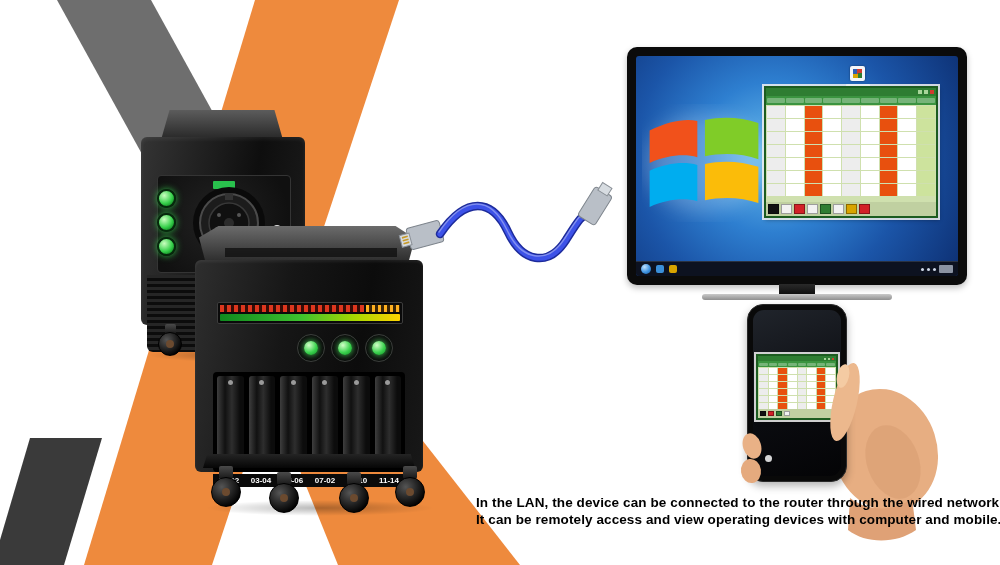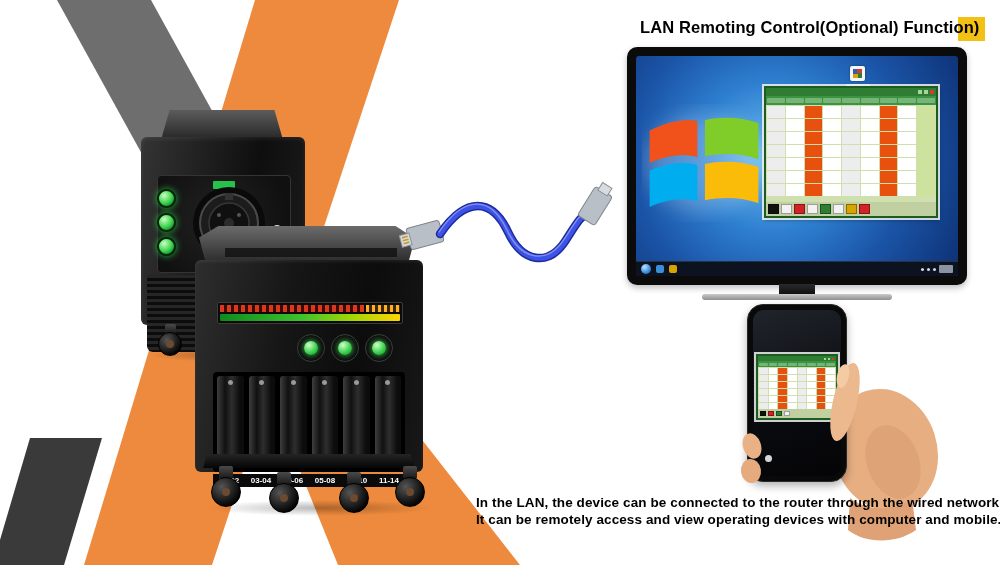--- a/index.html
+++ b/index.html
@@ -206,21 +206,21 @@
         <div class="slot"></div>
         <div class="slot"></div>
         <div class="slot"></div>
         <div class="slot"></div>
         <div class="slot"></div>
       </div>
       <div class="fd-labels">
           <span>01-02</span>
           <span>03-04</span>
           <span>05-06</span>
-          <span>05-08</span>
+          <span>07-02</span>
           <span>09-10</span>
           <span>11-14</span>
         </div>
     </div>
     <div class="fd-base"></div>
     <div class="caster" style="left:14px;top:240px;">
       <div class="bracket"></div>
         <div class="wheel"></div>
     </div>
     <div class="caster" style="left:72px;top:246px;">
@@ -379,24 +379,20 @@
           <i></i>
           <i></i>
           <span class="clock"></span>
         </div>
       </div>
     </div>
   </div>
   <div class="mon-stand-neck"></div>
   <div class="mon-stand-base"></div>
 
-  <div class="title">
-    <div class="marker" style="background-color: rgb(242, 193, 20);"></div>
-    <span class="txt">LAN Remoting Control(Optional) Function)</span>
-  </div>
 
   <svg class="overlay" viewBox="0 0 1000 565">
     <ellipse cx="885" cy="450" rx="52" ry="62" fill="#e7ae82" transform="rotate(-18 885 450)"></ellipse>
     <path d="M850 498 C868 512 896 512 912 498 L916 530 C896 544 866 544 848 530 Z" fill="#dfa176"></path>
     <ellipse cx="893" cy="462" rx="26" ry="38" fill="#c98e63" opacity=".3" transform="rotate(-20 893 462)"></ellipse>
   </svg>
 
   <div class="phone">
     <div class="phone-screen">
       <div class="mini-table app-on-phone" style="background: rgb(207, 224, 174); border-color: rgb(28, 92, 32);">

